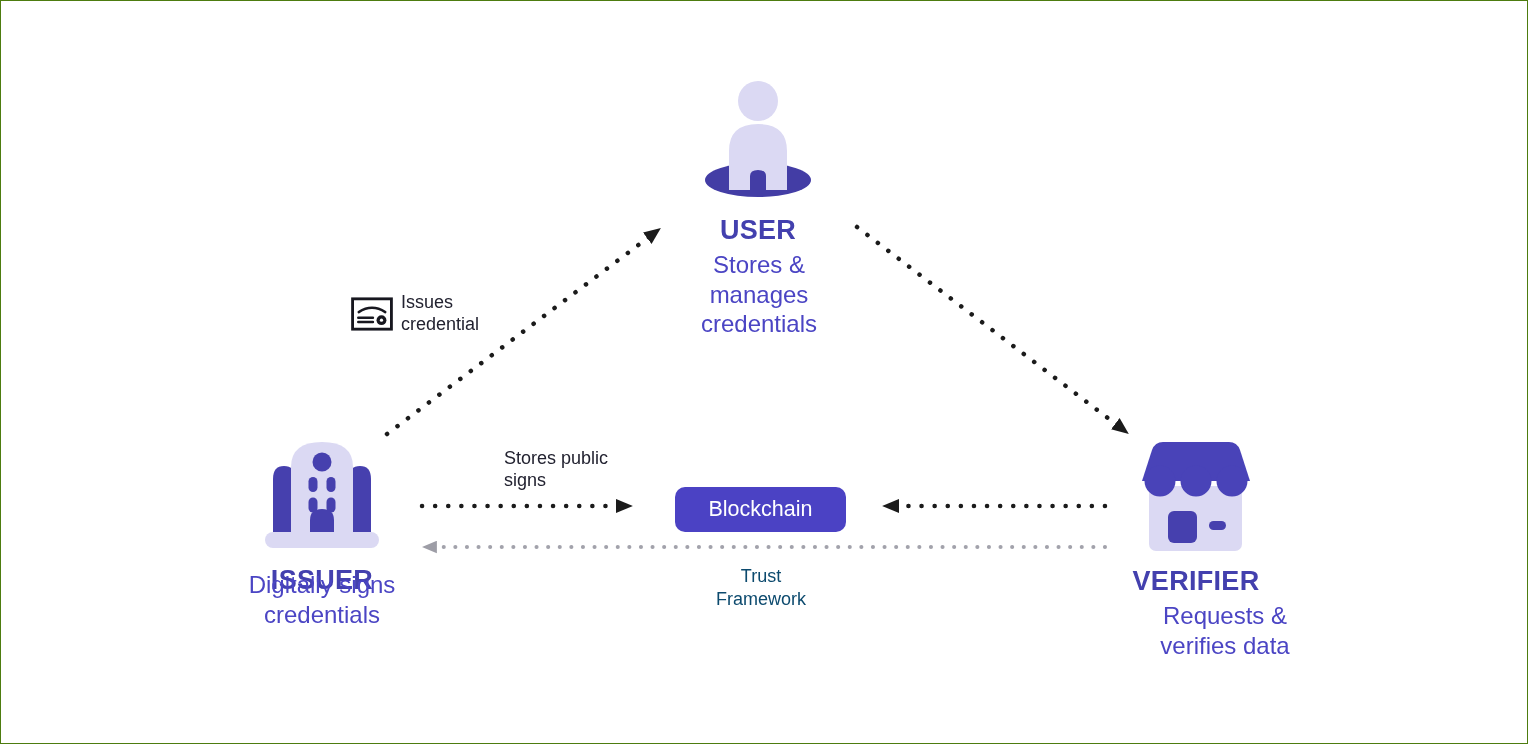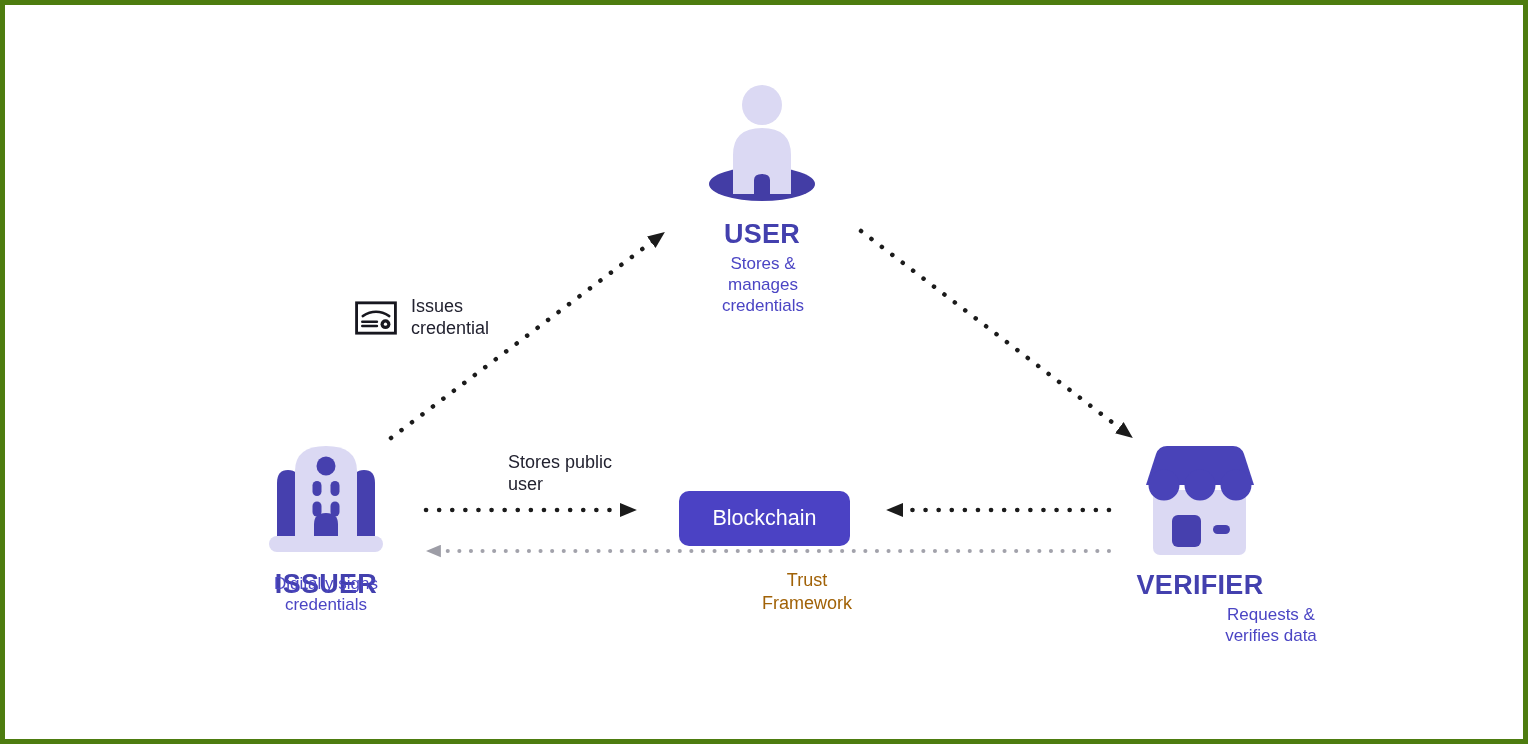--- a/index.html
+++ b/index.html
@@ -1,33 +1,33 @@
 <!DOCTYPE html>
 <html><head>
 <meta charset="utf-8">
 <style>
   html,body{margin:0;padding:0;background:#fff;}
   body{font-family:"Liberation Sans","DejaVu Sans",sans-serif;}
   .canvas{
     position:relative;width:1528px;height:744px;background:#ffffff;
-    border:5px solid #4d7c0f;box-sizing:border-box;overflow:hidden;
+    border:1px solid #4d7c0f;box-sizing:border-box;overflow:hidden;
   }
   .abs{position:absolute;}
   .centered{transform:translateX(-50%);text-align:center;}
   .preline{white-space:pre-line;}
   .actor-title{font-weight:700;font-size:27px;color:#4340AE;letter-spacing:.3px;}
-  .actor-sub{font-size:17px;color:#4B45C4;line-height:1.23;}
+  .actor-sub{font-size:24px;color:#4B45C4;line-height:1.23;}
   .edge-label{font-size:18px;color:#222230;line-height:1.2;}
-  .muted-label{font-size:18px;color:#a16207;line-height:1.25;margin-left:42px;}
+  .muted-label{font-size:18px;color:#0c4a6e;line-height:1.25;}
   .blockchain-node{
-    left:674px;top:486px;width:171px;height:55px;background:#4B42C4;
+    left:674px;top:486px;width:171px;height:45px;background:#4B42C4;
     border-radius:10px;display:flex;align-items:center;justify-content:center;
     color:#ffffff;font-size:21.5px;
   }
-  .cred-label{display:flex;align-items:center;gap:12px;}
+  .cred-label{display:flex;align-items:center;gap:6px;}
   svg{display:block;}
 </style>
 </head>
 <body>
 
 <div class="canvas">
 
   <svg class="abs" style="left:0;top:0;" width="1528" height="744" viewBox="0 0 1528 744">
     <defs>
       <marker id="mBlack" markerUnits="userSpaceOnUse" markerWidth="17" markerHeight="15" viewBox="0 0 12 10" refX="1.5" refY="5" orient="auto">
@@ -75,40 +75,40 @@
     <rect x="29" y="70" width="29" height="32" rx="6" fill="#4640AE"></rect>
     <rect x="70" y="80" width="17" height="9" rx="4.5" fill="#4640AE"></rect>
     <g fill="#4943B8">
       <path d="M3,40 L13,9 Q16,1 24,1 H90 Q98,1 101,9 L111,40 Z"></path>
       <circle cx="21" cy="40" r="15.5"></circle>
       <circle cx="57" cy="40" r="15.5"></circle>
       <circle cx="93" cy="40" r="15.5"></circle>
     </g>
   </svg>
   <div class="abs centered actor-title" style="left:1195px;top:565px;">VERIFIER</div>
-  <div class="abs centered actor-sub preline" style="left:1266px;top:600px;">Requests &amp;
+  <div class="abs centered actor-sub preline" style="left:1224px;top:600px;">Requests &amp;
 verifies data</div>
 
   <div class="abs blockchain-node">
     <span>Blockchain</span>
   </div>
 
   <div class="abs cred-label" style="left:348px;top:291px;">
     <svg width="46" height="36" viewBox="0 0 46 38">
       <rect x="2.5" y="3" width="41" height="32" fill="#ffffff" stroke="#17171F" stroke-width="3"></rect>
       <path d="M9,17 Q23,8 37,17" fill="none" stroke="#17171F" stroke-width="2.6" stroke-linecap="round"></path>
       <path d="M8.5,23 H24 M8.5,27.5 H24" stroke="#17171F" stroke-width="2.6" stroke-linecap="round"></path>
       <circle cx="33" cy="25.5" r="5.2" fill="#17171F"></circle>
       <circle cx="33" cy="25.5" r="1.7" fill="#ffffff"></circle>
     </svg>
     <div class="edge-label preline">Issues
 credential</div>
   </div>
 
 
   <div class="abs edge-label preline" style="left:503px;top:447px;">Stores public
-user</div>
+signs</div>
 
 
   <div class="abs centered muted-label preline" style="left:760px;top:564px;">Trust
 Framework</div>
 
 </div>
 
 </body></html>

